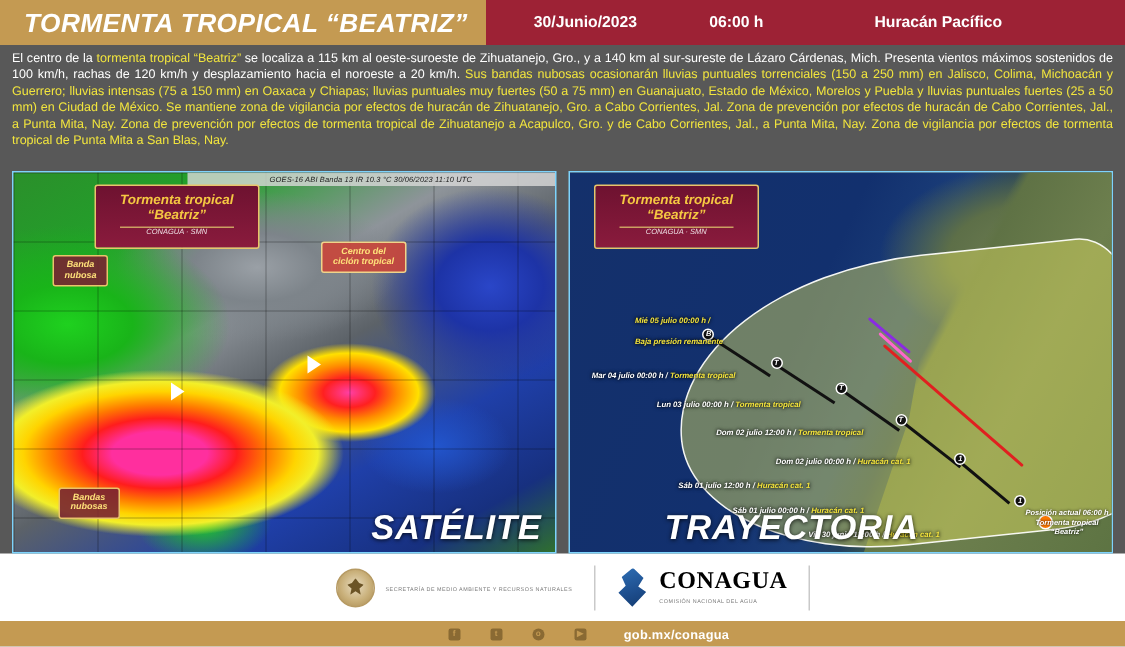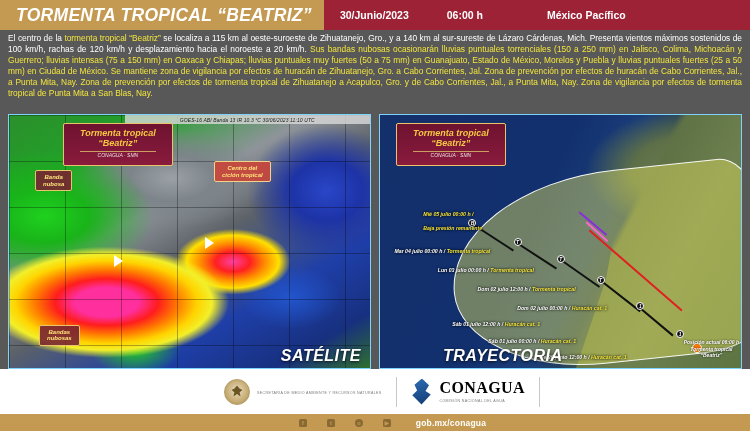--- a/index.html
+++ b/index.html
@@ -24,22 +24,22 @@
     font-size: 17.5px;
     font-weight: bold;
     font-style: italic;
     letter-spacing: 0.3px;
     white-space: nowrap;
   }
   .header-meta {
     flex: 1;
     background: #9d2235;
     display: flex; align-items: center;
-    padding-left: 16px;
-    gap: 4px;
+    padding-left: 32px;
+    gap: 14px;
   }
   .header-meta span {
     color: #ffffff;
     font-size: 10.5px;
     font-weight: bold;
     white-space: nowrap;
   }
   .hm-date  { margin-right: 34px; }
   .hm-time  { margin-right: 60px; }
 
@@ -136,21 +136,21 @@
   .callout-center {
     background: rgba(200,70,60,0.92);
     top: 46px; left: 205px;
     border-color: #f0d48a;
   }
   .callout-small {
     color: #ffe27a; font-size: 6px; font-weight: bold; display: block;
   }
   .panel-label {
     position: absolute; bottom: 3px; right: 9px;
-    color: #ffffff; font-size: 16px; font-weight: bold;
+    color: #ffffff; font-size: 23px; font-weight: bold;
     letter-spacing: 0.5px;
     text-shadow: 0 1px 3px rgba(0,0,0,.8);
     padding-left: 12px;
   }
   .arrow {
     position: absolute;
     width: 0; height: 0;
     border-top: 6px solid transparent;
     border-bottom: 6px solid transparent;
     border-left: 9px solid #ffffff;
@@ -318,21 +318,21 @@
 
 <div id="app">
 
   <div class="header">
     <div class="header-title-box">
       <div class="header-title">TORMENTA TROPICAL “BEATRIZ”</div>
     </div>
     <div class="header-meta">
       <span class="hm-date">30/Junio/2023</span>
       <span class="hm-time">06:00 h</span>
-      <span class="hm-basin">México Pacífico</span>
+      <span class="hm-basin">Huracán Pacífico</span>
     </div>
   </div>
 
   <div class="bulletin">
     <p>
       <span>El centro de la </span><span class="hl">tormenta tropical “Beatriz”</span><span> se localiza a 115 km al oeste-suroeste de Zihuatanejo, Gro., y a 140 km al sur-sureste de Lázaro Cárdenas, Mich. Presenta vientos máximos sostenidos de 100 km/h, rachas de 120 km/h y desplazamiento hacia el noroeste a 20 km/h. </span><span class="hl">Sus bandas nubosas ocasionarán lluvias puntuales torrenciales (150 a 250 mm) en Jalisco, Colima, Michoacán y Guerrero; lluvias intensas (75 a 150 mm) en Oaxaca y Chiapas; lluvias puntuales muy fuertes (50 a 75 mm) en Guanajuato, Estado de México, Morelos y Puebla y lluvias puntuales fuertes (25 a 50 mm) en Ciudad de México. Se mantiene zona de vigilancia por efectos de huracán de Zihuatanejo, Gro. a Cabo Corrientes, Jal. Zona de prevención por efectos de huracán de Cabo Corrientes, Jal., a Punta Mita, Nay. Zona de prevención por efectos de tormenta tropical de Zihuatanejo a Acapulco, Gro. y de Cabo Corrientes, Jal., a Punta Mita, Nay. Zona de vigilancia por efectos de tormenta tropical de Punta Mita a San Blas, Nay.</span>
     </p>
   </div>
 
   <div class="panels">

